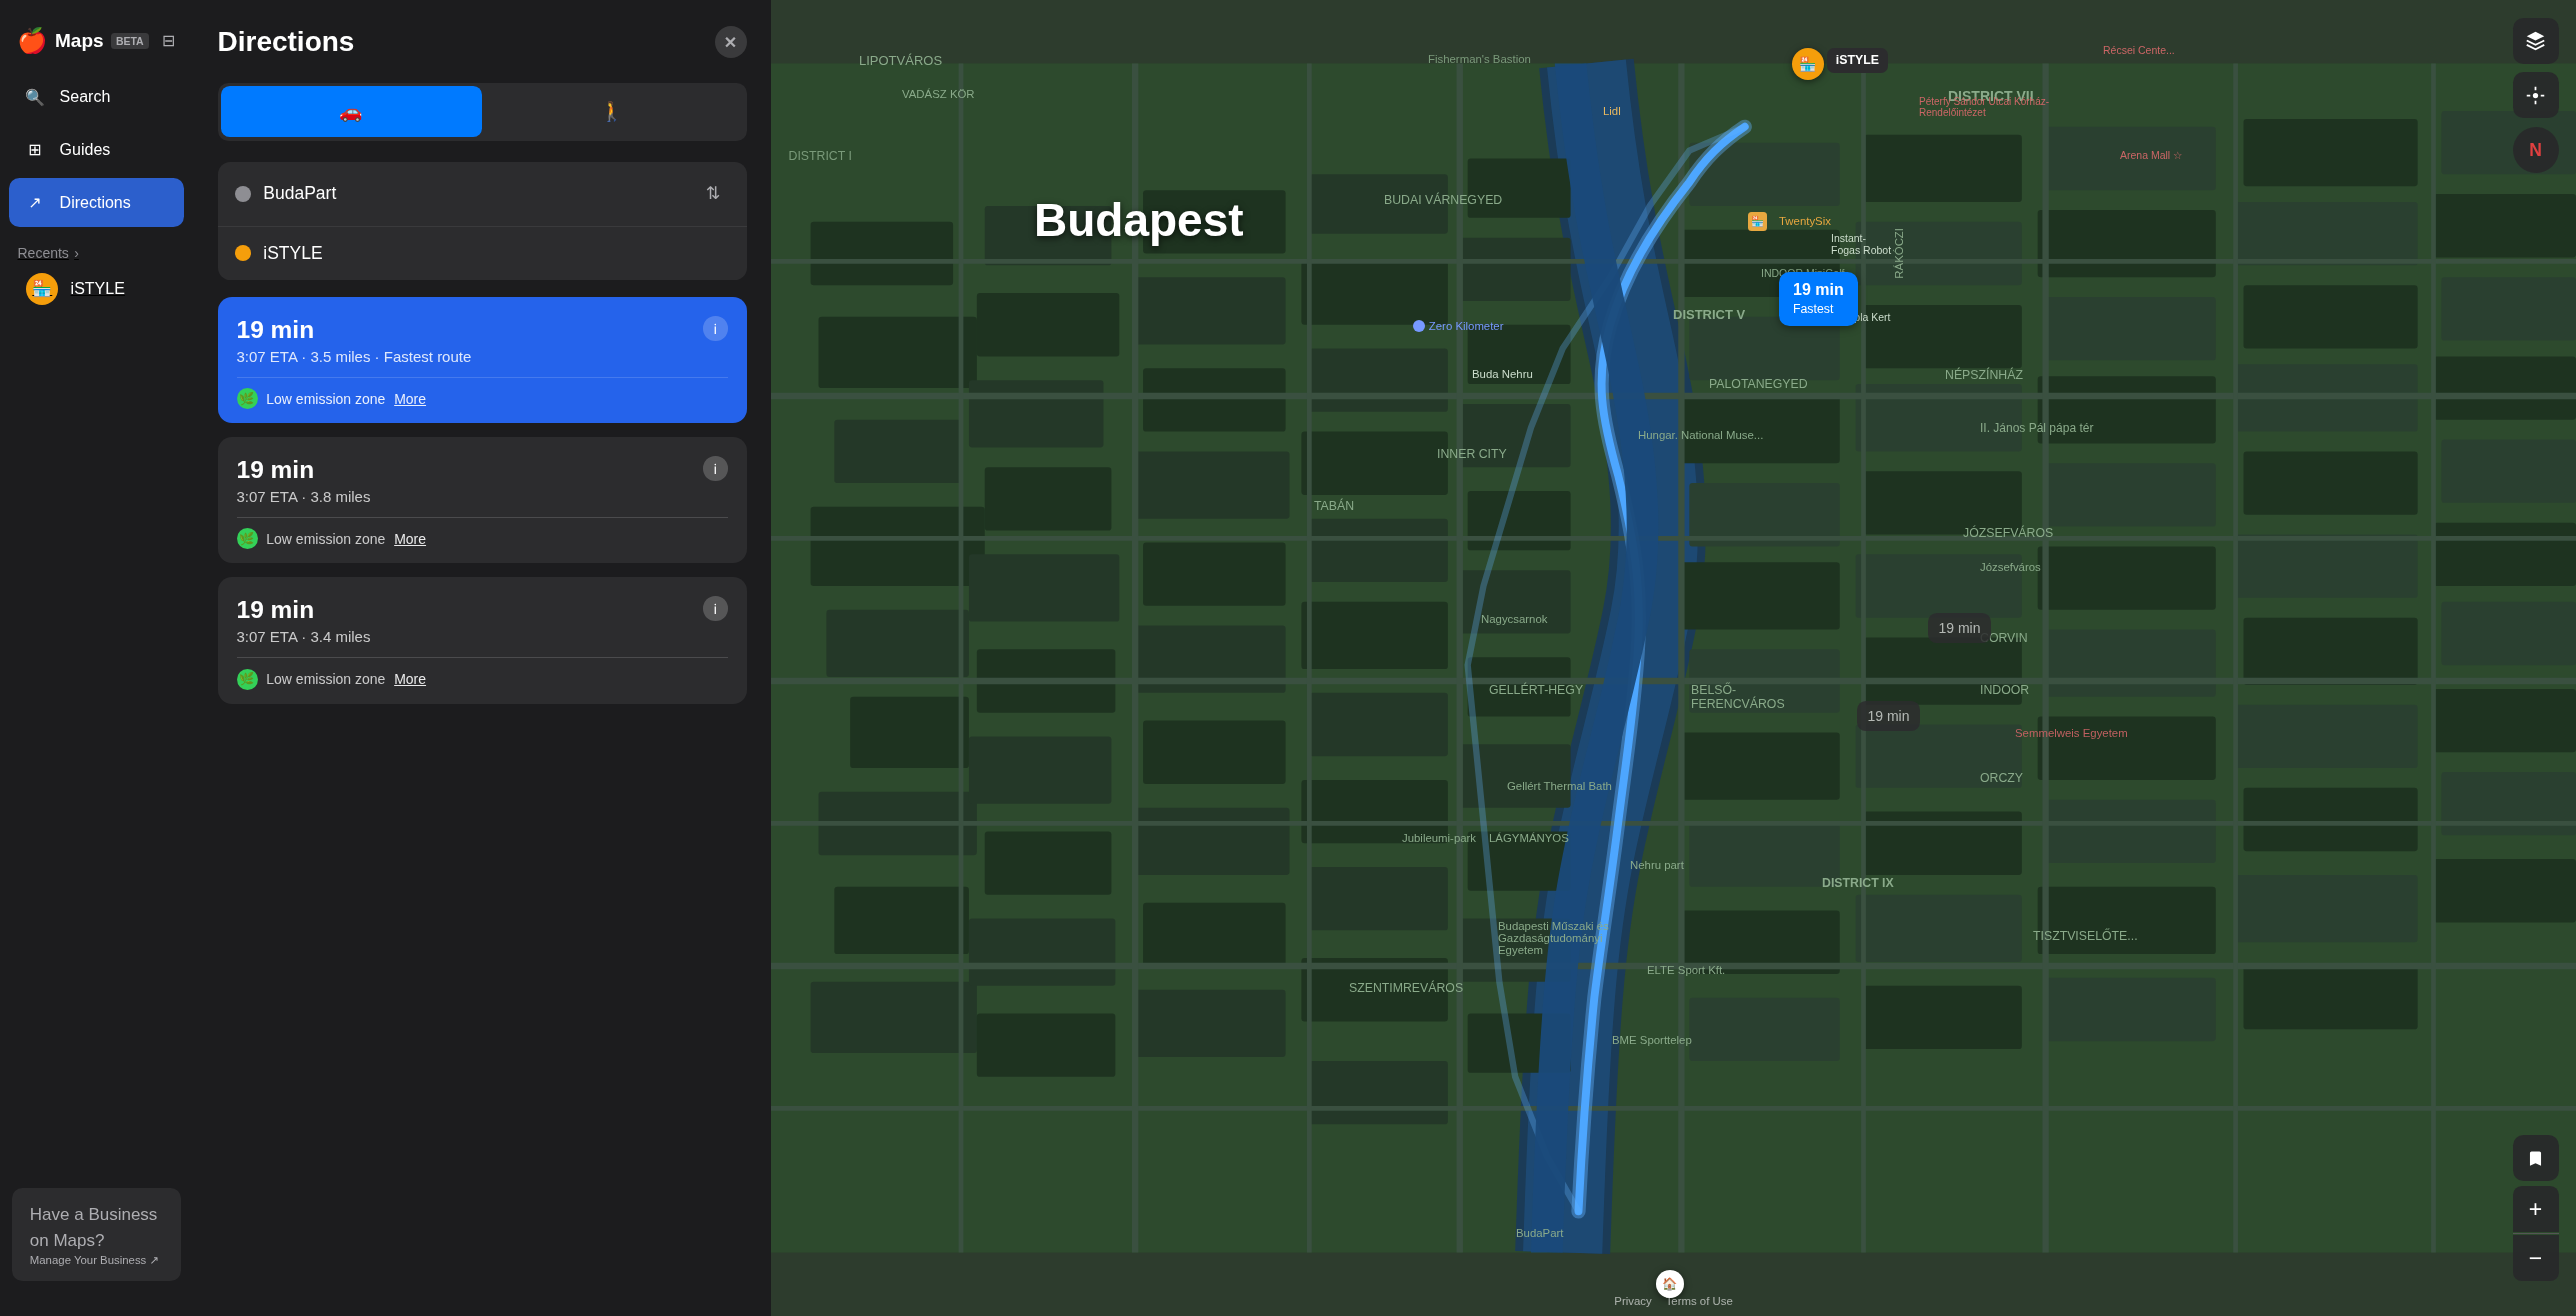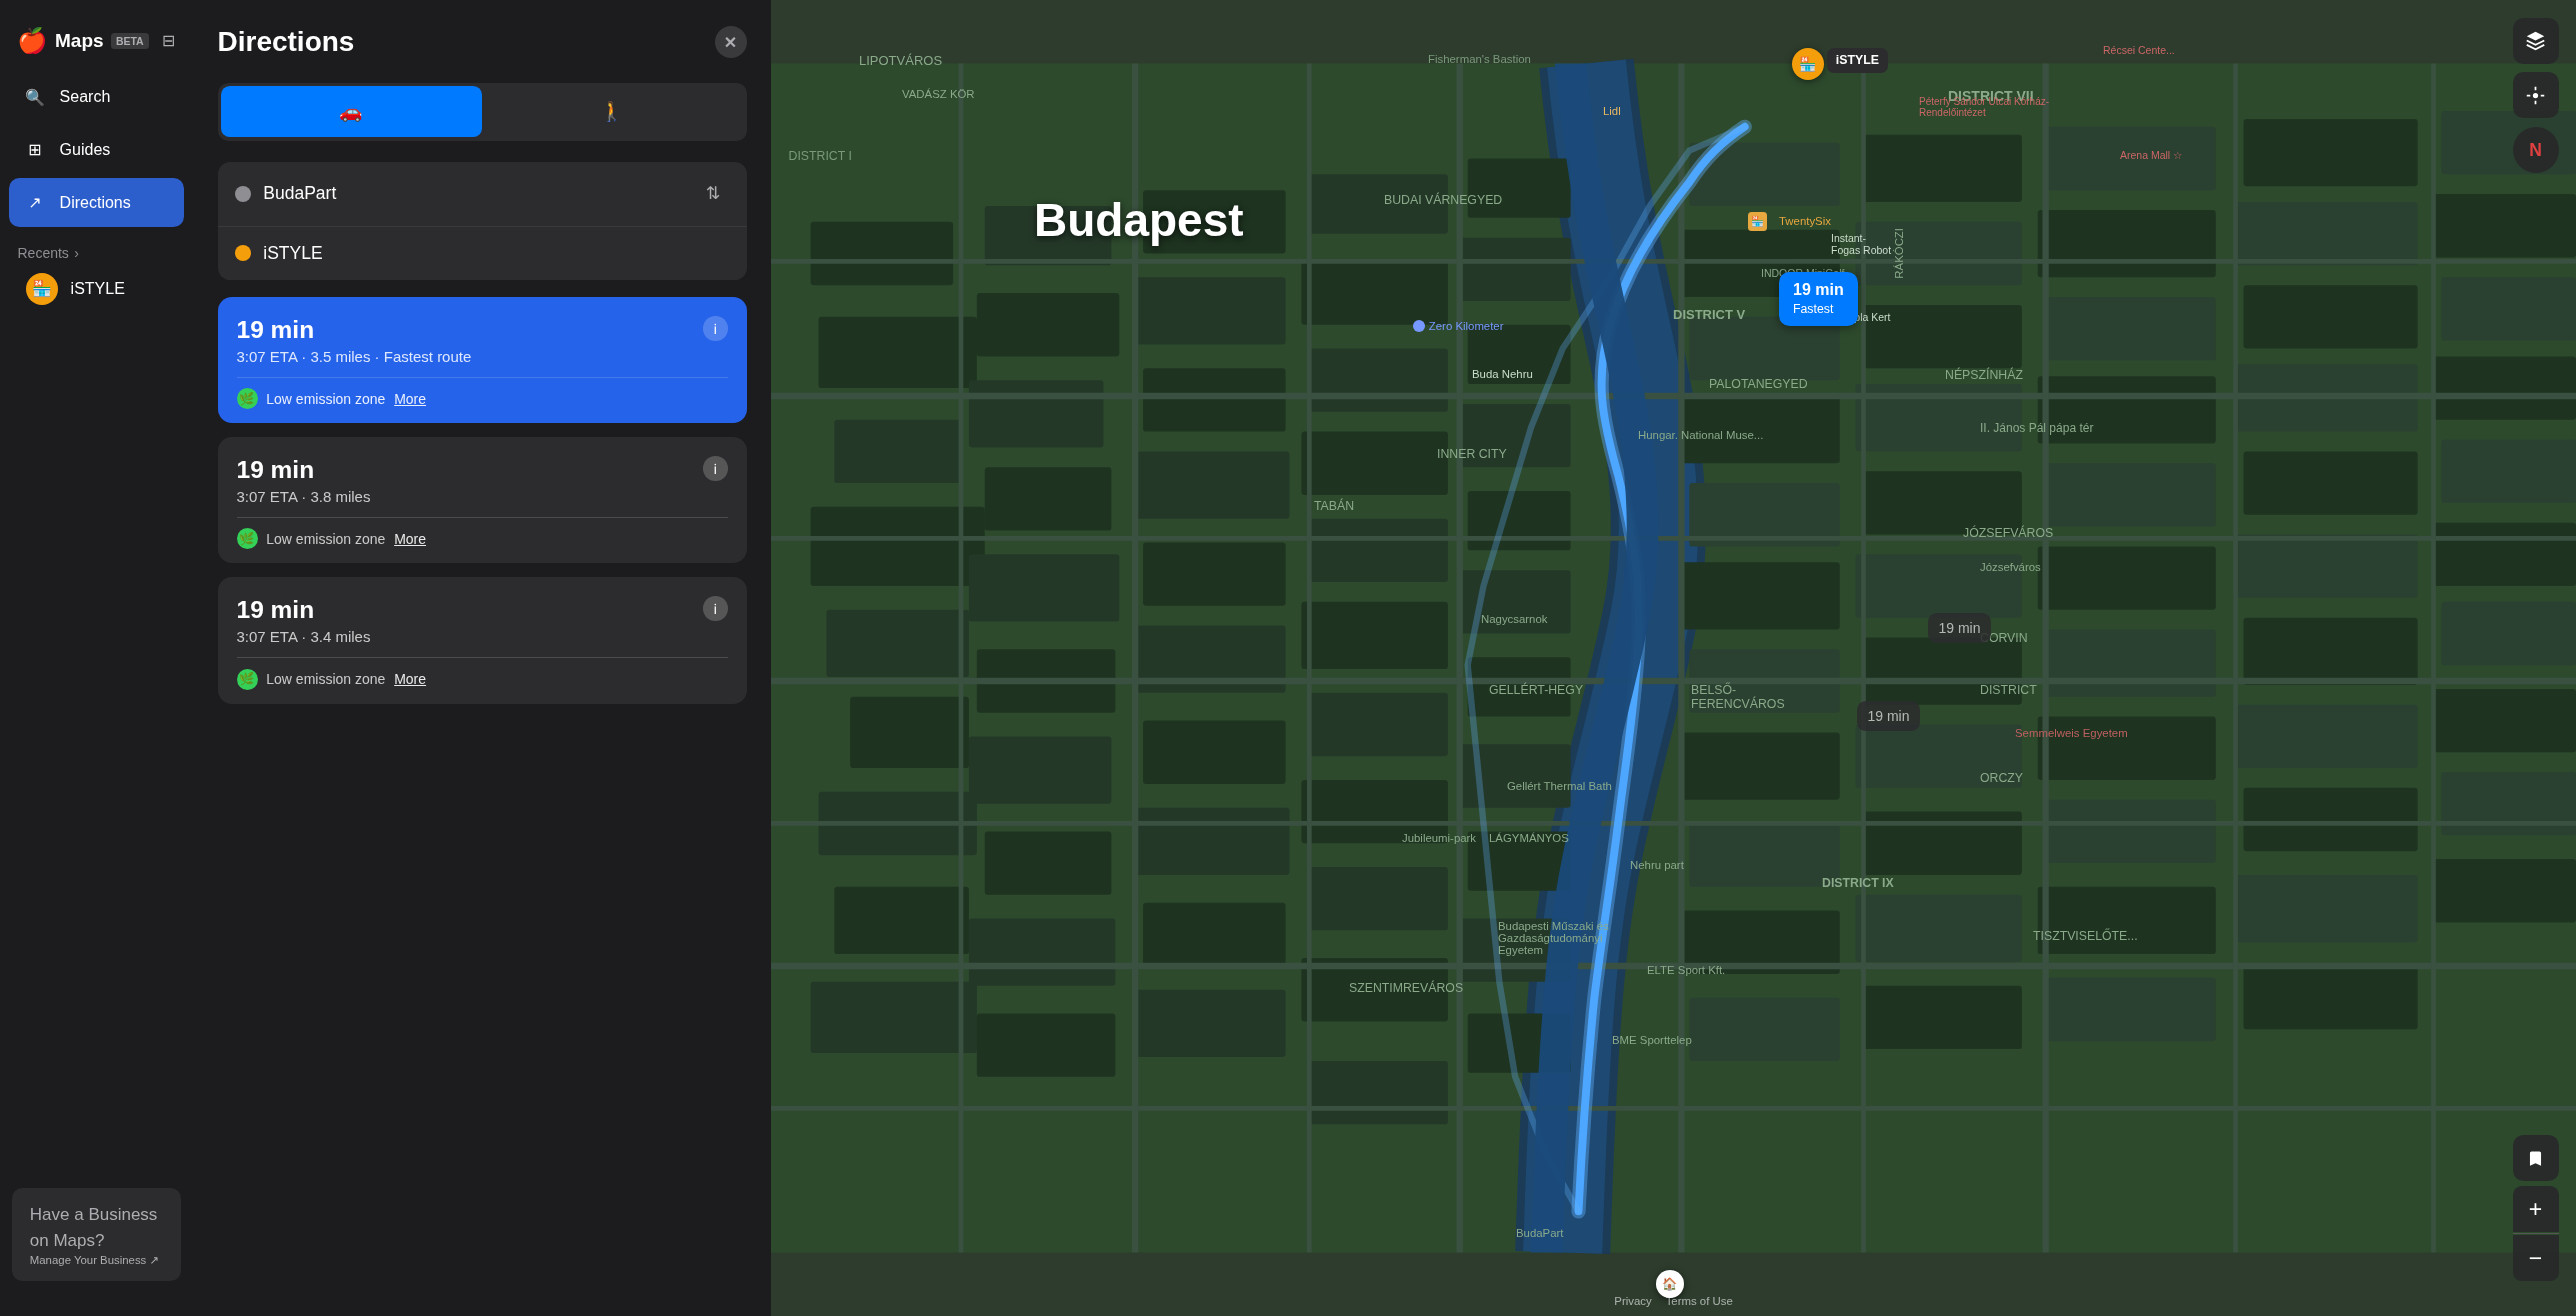--- a/index.html
+++ b/index.html
@@ -74,20 +74,21 @@
       width: 24.5px;
       height: 24.5px;
       display: flex;
       align-items: center;
       justify-content: center;
       font-size: 16px;
     }
 
     .recents-section {
       padding: 17.5px 17.5px 8.8px 17.5px;
+      text-decoration: underline;
     }
 
     .recents-header {
       display: flex;
       align-items: center;
       gap: 5.3px;
       color: #8e8e93;
       font-size: 14px;
       cursor: pointer;
     }
@@ -759,21 +760,21 @@
   <div style="position:absolute; top:964px; left:876px; color:#8aaa8a; font-size:11.4px;">ELTE Sport Kft.</div>
   <div style="position:absolute; top:1034px; left:841px; color:#8aaa8a; font-size:11.4px;">BME Sporttelep</div>
   <div style="position:absolute; top:876px; left:1051px; color:#8aaa8a; font-size:12.3px; font-weight:600;">DISTRICT IX</div>
   <div style="position:absolute; top:1227px; left:745px; color:#8aaa8a; font-size:11.4px;">BudaPart</div>
 
   <div style="position:absolute; top:368px; left:1174px; color:#8aaa8a; font-size:12.3px; font-weight:500;">NÉPSZÍNHÁZ</div>
   <div style="position:absolute; top:421px; left:1209px; color:#8aaa8a; font-size:12px;">II. János Pál pápa tér</div>
   <div style="position:absolute; top:526px; left:1192px; color:#8aaa8a; font-size:12.3px; font-weight:500;">JÓZSEFVÁROS</div>
   <div style="position:absolute; top:561px; left:1209px; color:#8aaa8a; font-size:11.4px;">Józsefváros</div>
   <div style="position:absolute; top:631px; left:1209px; color:#8aaa8a; font-size:12.3px; font-weight:500;">CORVIN</div>
-  <div style="position:absolute; top:683px; left:1209px; color:#8aaa8a; font-size:12.3px; font-weight:500;">DISTRICT</div>
+  <div style="position:absolute; top:683px; left:1209px; color:#8aaa8a; font-size:12.3px; font-weight:500;">INDOOR</div>
   <div style="position:absolute; top:727px; left:1244px; color:#c06060; font-size:11.4px;">Semmelweis Egyetem</div>
   <div style="position:absolute; top:771px; left:1209px; color:#8aaa8a; font-size:12.3px; font-weight:500;">ORCZY</div>
   <div style="position:absolute; top:929px; left:1262px; color:#8aaa8a; font-size:12.3px; font-weight:500;">TISZTVISELŐTE...</div>
 
   <div style="position:absolute; top:48px; left:1021px; background:#f59e0b; width:32px; height:32px; border-radius:50%; display:flex; align-items:center; justify-content:center; font-size:14px; color:#fff; font-weight:700; box-shadow: 0 1.8px 7px rgba(0,0,0,0.5);">🏪</div>
   <div style="position:absolute; top:48px; left:1056px; background:#2c2c2e; color:#fff; padding:5.3px 8.8px; border-radius:7px; font-size:12.3px; font-weight:600;">iSTYLE</div>
 
   <div style="position:absolute; top:1270px; left:885px; background:#fff; width:28px; height:28px; border-radius:50%; display:flex; align-items:center; justify-content:center; font-size:12.3px; box-shadow: 0 1.8px 7px rgba(0,0,0,0.5);">🏠</div>
 
   <div style="position:absolute; top:320px; left:642px; color:#7799ff; font-size:11.4px; display:flex; align-items:flex-end; gap:3.5px;">

